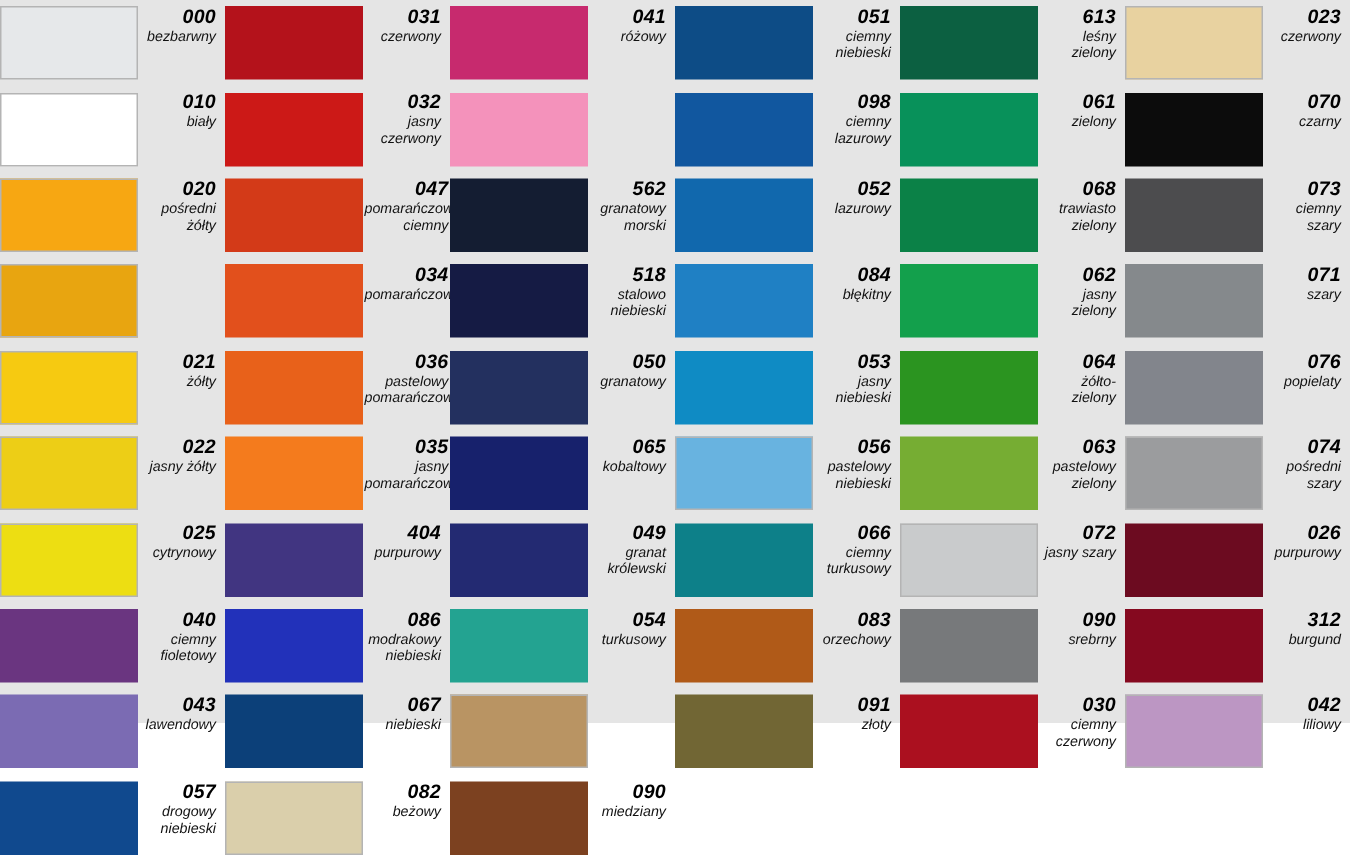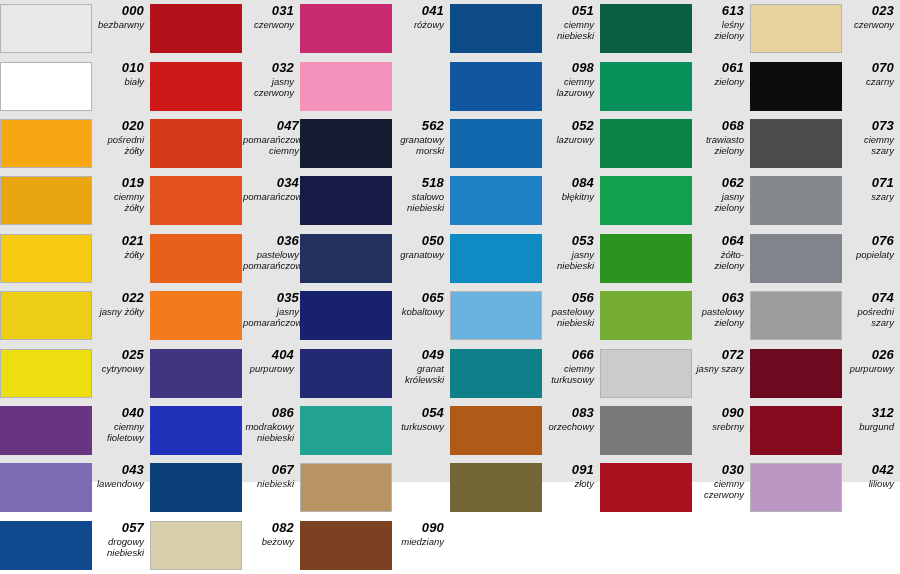--- a/index.html
+++ b/index.html
@@ -250,24 +250,20 @@
         </div>
         <div class="meta">
           <div class="code">073</div>
           <div class="name">ciemny szary</div>
         </div>
       </div>
       <div class="cell">
         <div class="chip-wrap">
           <div class="chip bordered" style="background-color: rgb(232, 165, 16);"></div>
         </div>
-        <div class="meta">
-          <div class="code">019</div>
-          <div class="name">ciemny żółty</div>
-        </div>
       </div>
       <div class="cell">
         <div class="chip-wrap">
           <div class="chip" style="background-color: rgb(226, 80, 28);"></div>
         </div>
         <div class="meta">
           <div class="code">034</div>
           <div class="name">pomarańczowy</div>
         </div>
       </div>

